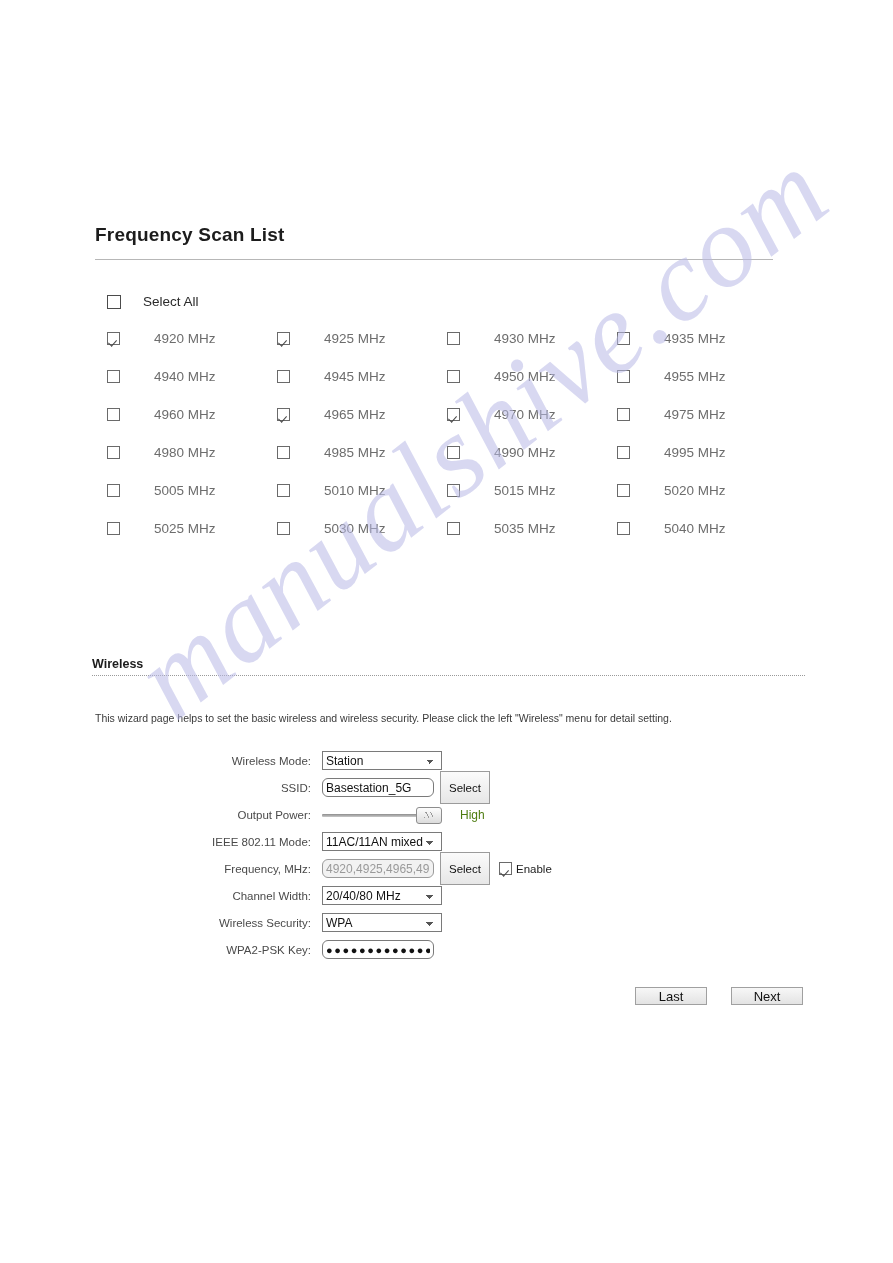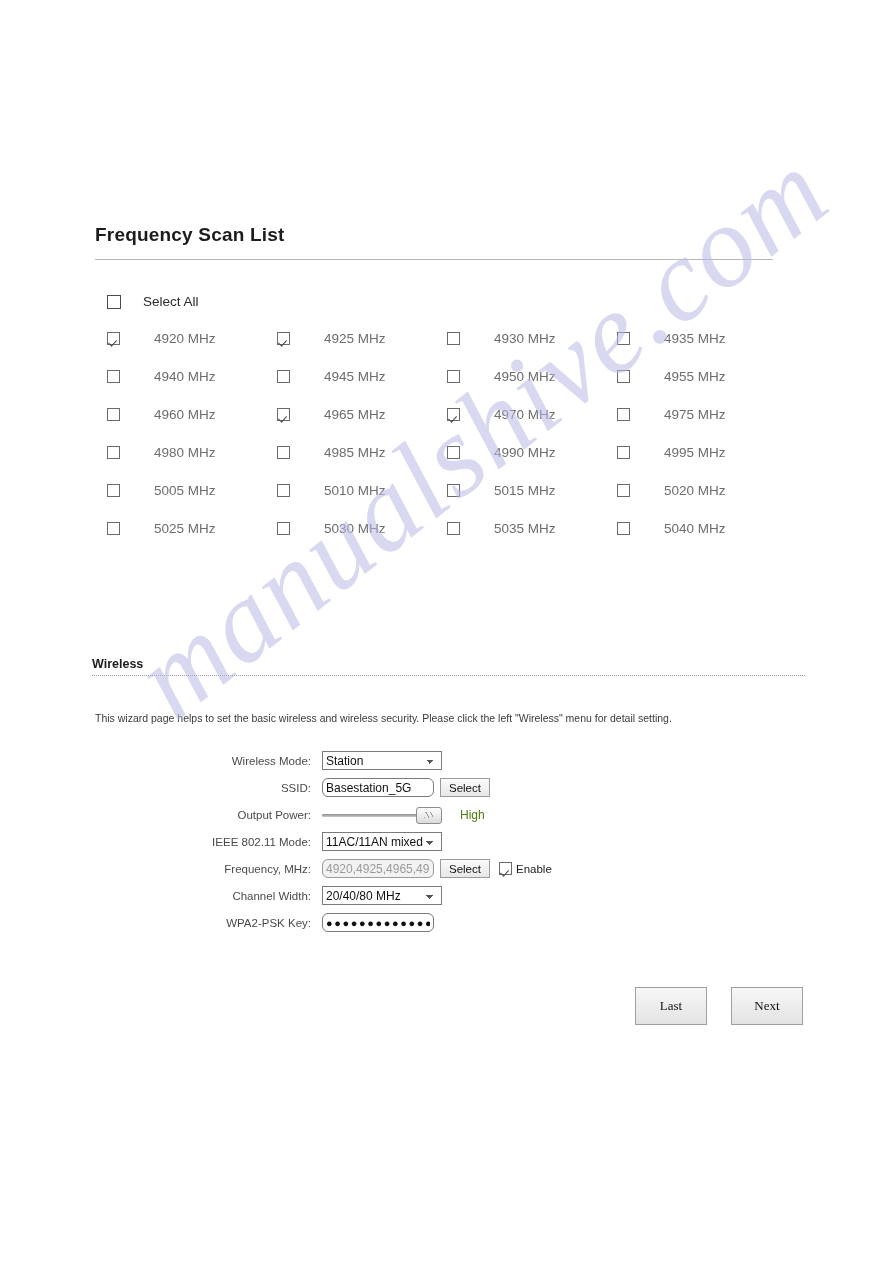--- a/index.html
+++ b/index.html
@@ -205,21 +205,21 @@
     letter-spacing: 1.6px;
     font-size: 11px;
   }
 
   button.ui {
     font-family: "Liberation Sans", sans-serif;
     font-size: 11.5px;
     color: #111;
     background: linear-gradient(#fbfbfb, #e7e7e7);
     border: 1px solid #9b9b9b;
-    height: 19px;
+    height: 33px;
     padding: 0 8px;
     margin-left: 6px;
     cursor: pointer;
   }
 
   .slider {
     width: 120px;
     height: 19px;
     position: relative;
     display: flex;
@@ -275,27 +275,27 @@
     position: absolute;
     left: 0;
     top: 987px;
     width: 893px;
     display: flex;
     justify-content: flex-start;
     padding-left: 635px;
     box-sizing: border-box;
   }
   button.nav {
-    font-family: Liberation Serif, serif;
+    font-family: Liberation Sans, sans-serif;
     font-size: 13px;
     color: #111;
     background: linear-gradient(#f7f7f7, #e3e3e3);
     border: 1px solid #a0a0a0;
     width: 72px;
-    height: 38px;
+    height: 18px;
     cursor: pointer;
   }
   button.nav + button.nav { margin-left: 24px; }
 </style>
 </head>
 <body>
 
 <div class="watermark">
   <span>manualshive.com</span>
 </div>
@@ -485,20 +485,28 @@
 
     <div class="frow">
       <div class="flabel">Channel Width:</div>
       <div class="fctl">
         <select class="ui">
           <option>20/40/80 MHz</option>
         </select>
       </div>
     </div>
 
+    <div class="frow">
+      <div class="flabel">Wireless Security:</div>
+      <div class="fctl">
+        <select class="ui">
+          <option>WPA</option>
+        </select>
+      </div>
+    </div>
 
     <div class="frow">
       <div class="flabel">WPA2-PSK Key:</div>
       <div class="fctl">
         <input class="ui pwd" type="text" value="●●●●●●●●●●●●●" style="">
       </div>
     </div>
 
   </div>
 

